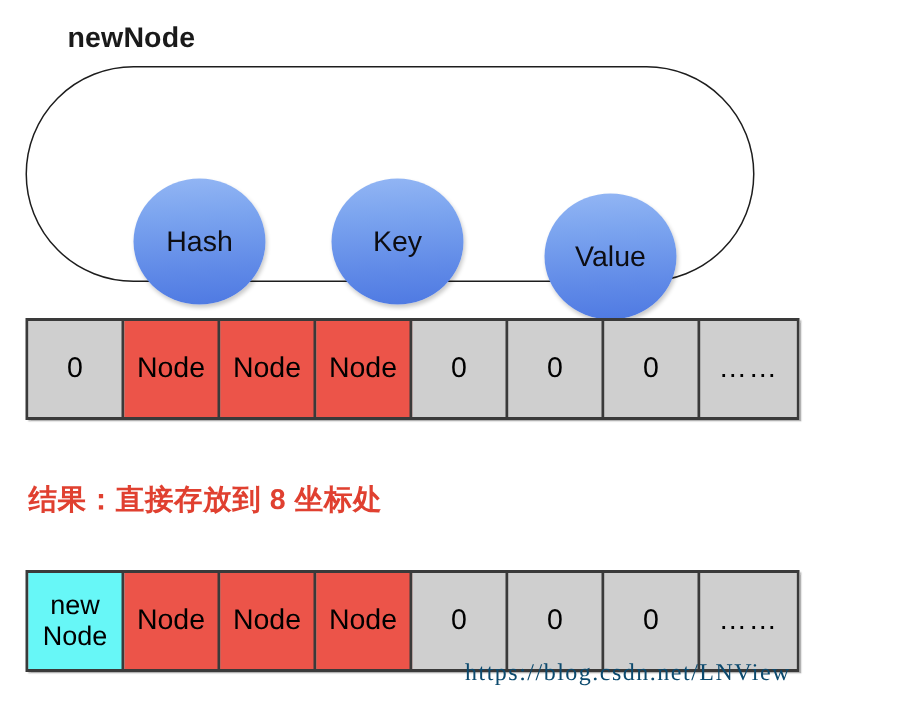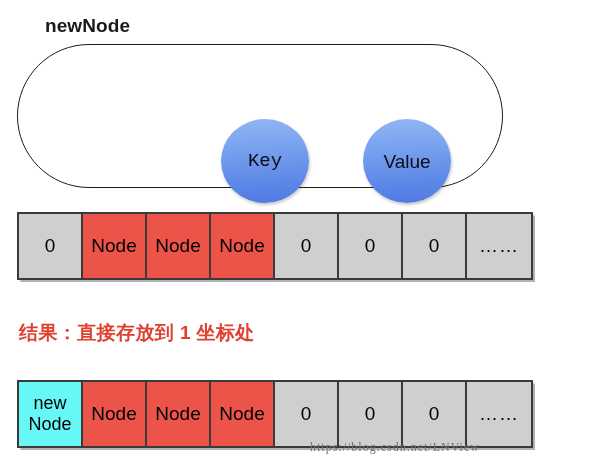--- a/index.html
+++ b/index.html
@@ -53,22 +53,22 @@
     align-items: center;
     justify-content: center;
   }
   .node-circle .node-circle-label {
     font-size: 19px;
     color: #0d0d12;
     line-height: 1;
     white-space: nowrap;
   }
   #circle-hash  { left: 71px;  top: 74px; }
-  #circle-key   { left: 203px; top: 74px; font-family: Liberation Mono, monospace; }
-  #circle-value { left: 345px; top: 74px; }
+  #circle-key   { left: 203px; top: 74px; }
+  #circle-value { left: 345px; top: 84px; }
 
   
   .array-row {
     position: absolute;
     left: 17px;
     display: flex;
     border: 2px solid #3a3a3a;
     box-sizing: content-box;
     box-shadow: 1.5px 1.5px 1px rgba(0,0,0,0.30);
   }
@@ -106,52 +106,55 @@
     white-space: nowrap;
     letter-spacing: 0.4px;
   }
 
   
   #watermark {
     position: absolute;
     left: 310px;
     top: 440px;
     font-family: "Liberation Serif", "DejaVu Serif", serif;
-    font-size: 12px;
-    color: #737373;
+    font-size: 16px;
+    color: #0c4a6e;
     letter-spacing: 1px;
     white-space: nowrap;
   }
 </style>
 </head>
 <body>
 
 <div id="new-node-label">newNode</div>
 
 <div id="node-capsule">
+  <div class="node-circle" id="circle-hash">
+    <span class="node-circle-label">Hash</span>
+  </div>
   <div class="node-circle" id="circle-key">
     <span class="node-circle-label">Key</span>
   </div>
   <div class="node-circle" id="circle-value">
     <span class="node-circle-label">Value</span>
   </div>
 </div>
 
 <div class="array-row" id="array-before">
     <div class="array-cell cell-empty">0</div>
     <div class="array-cell cell-node">Node</div>
     <div class="array-cell cell-node">Node</div>
     <div class="array-cell cell-node">Node</div>
     <div class="array-cell cell-empty">0</div>
     <div class="array-cell cell-empty">0</div>
     <div class="array-cell cell-empty">0</div>
     <div class="array-cell cell-dots">……</div>
   </div>
 
-<div id="result-caption">结果：直接存放到 1 坐标处</div>
+<div id="result-caption">结果：直接存放到 8 坐标处</div>
 
 <div class="array-row" id="array-after">
     <div class="array-cell cell-new">new
 Node</div>
     <div class="array-cell cell-node">Node</div>
     <div class="array-cell cell-node">Node</div>
     <div class="array-cell cell-node">Node</div>
     <div class="array-cell cell-empty">0</div>
     <div class="array-cell cell-empty">0</div>
     <div class="array-cell cell-empty">0</div>

